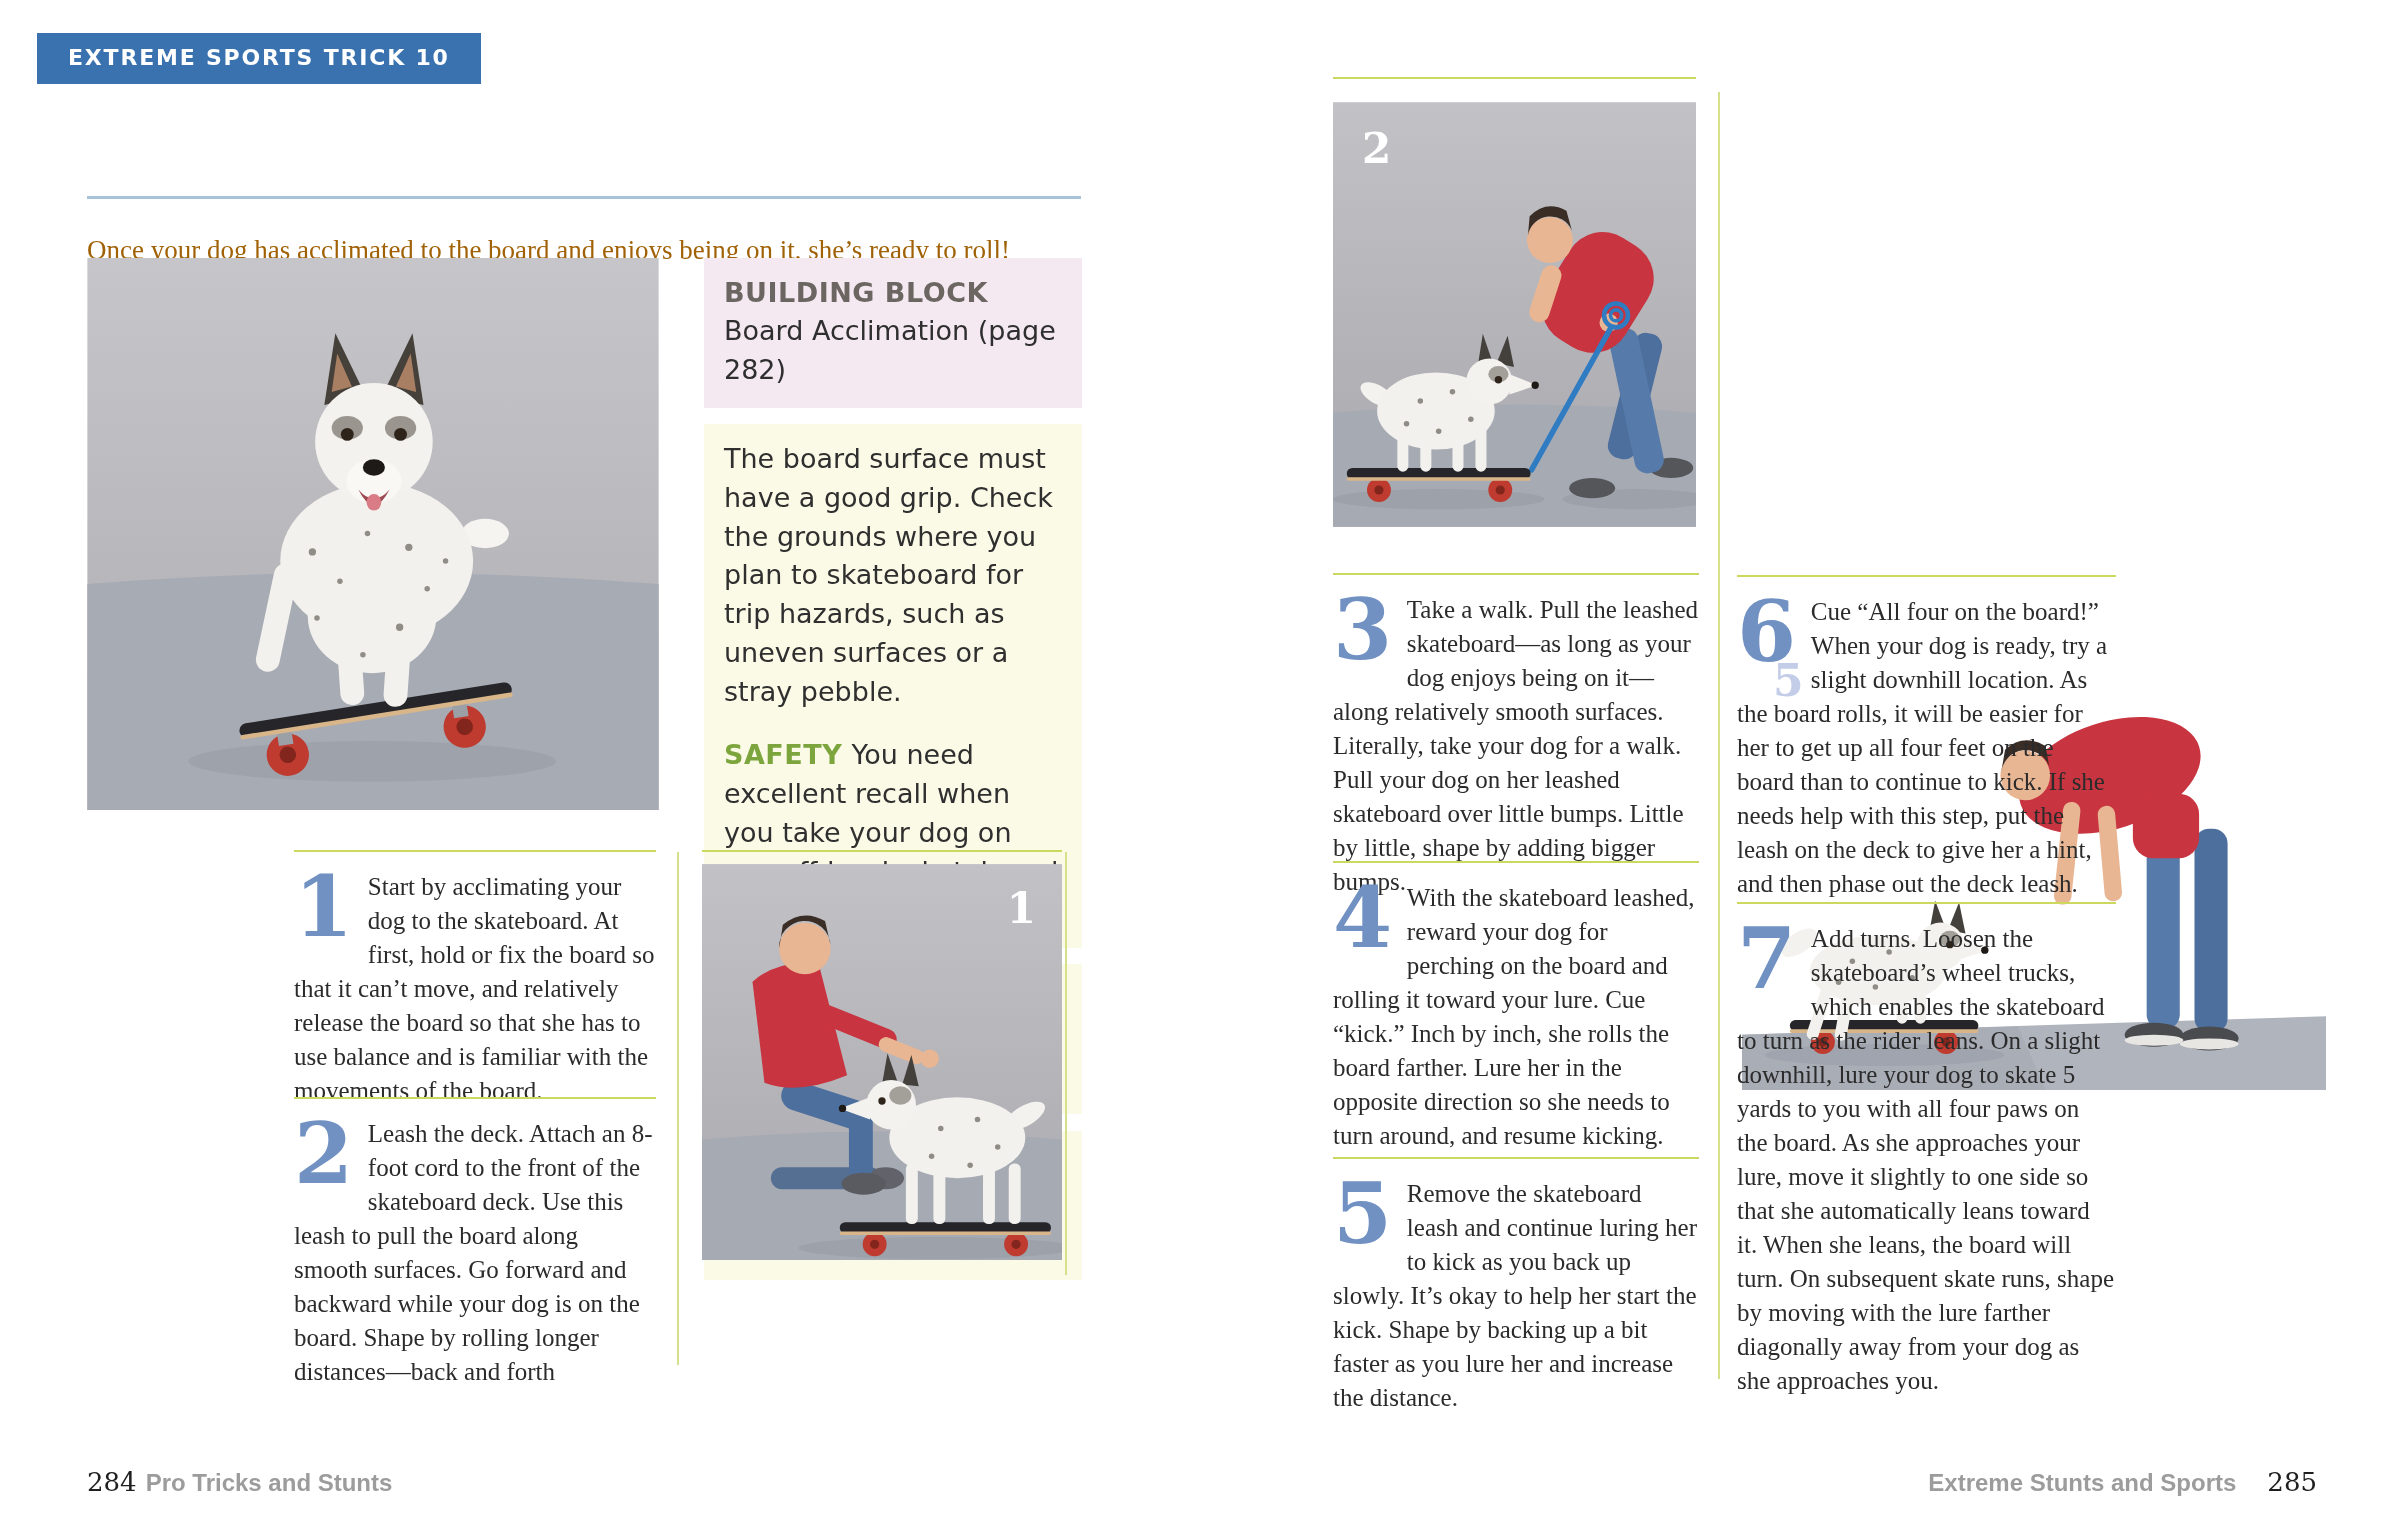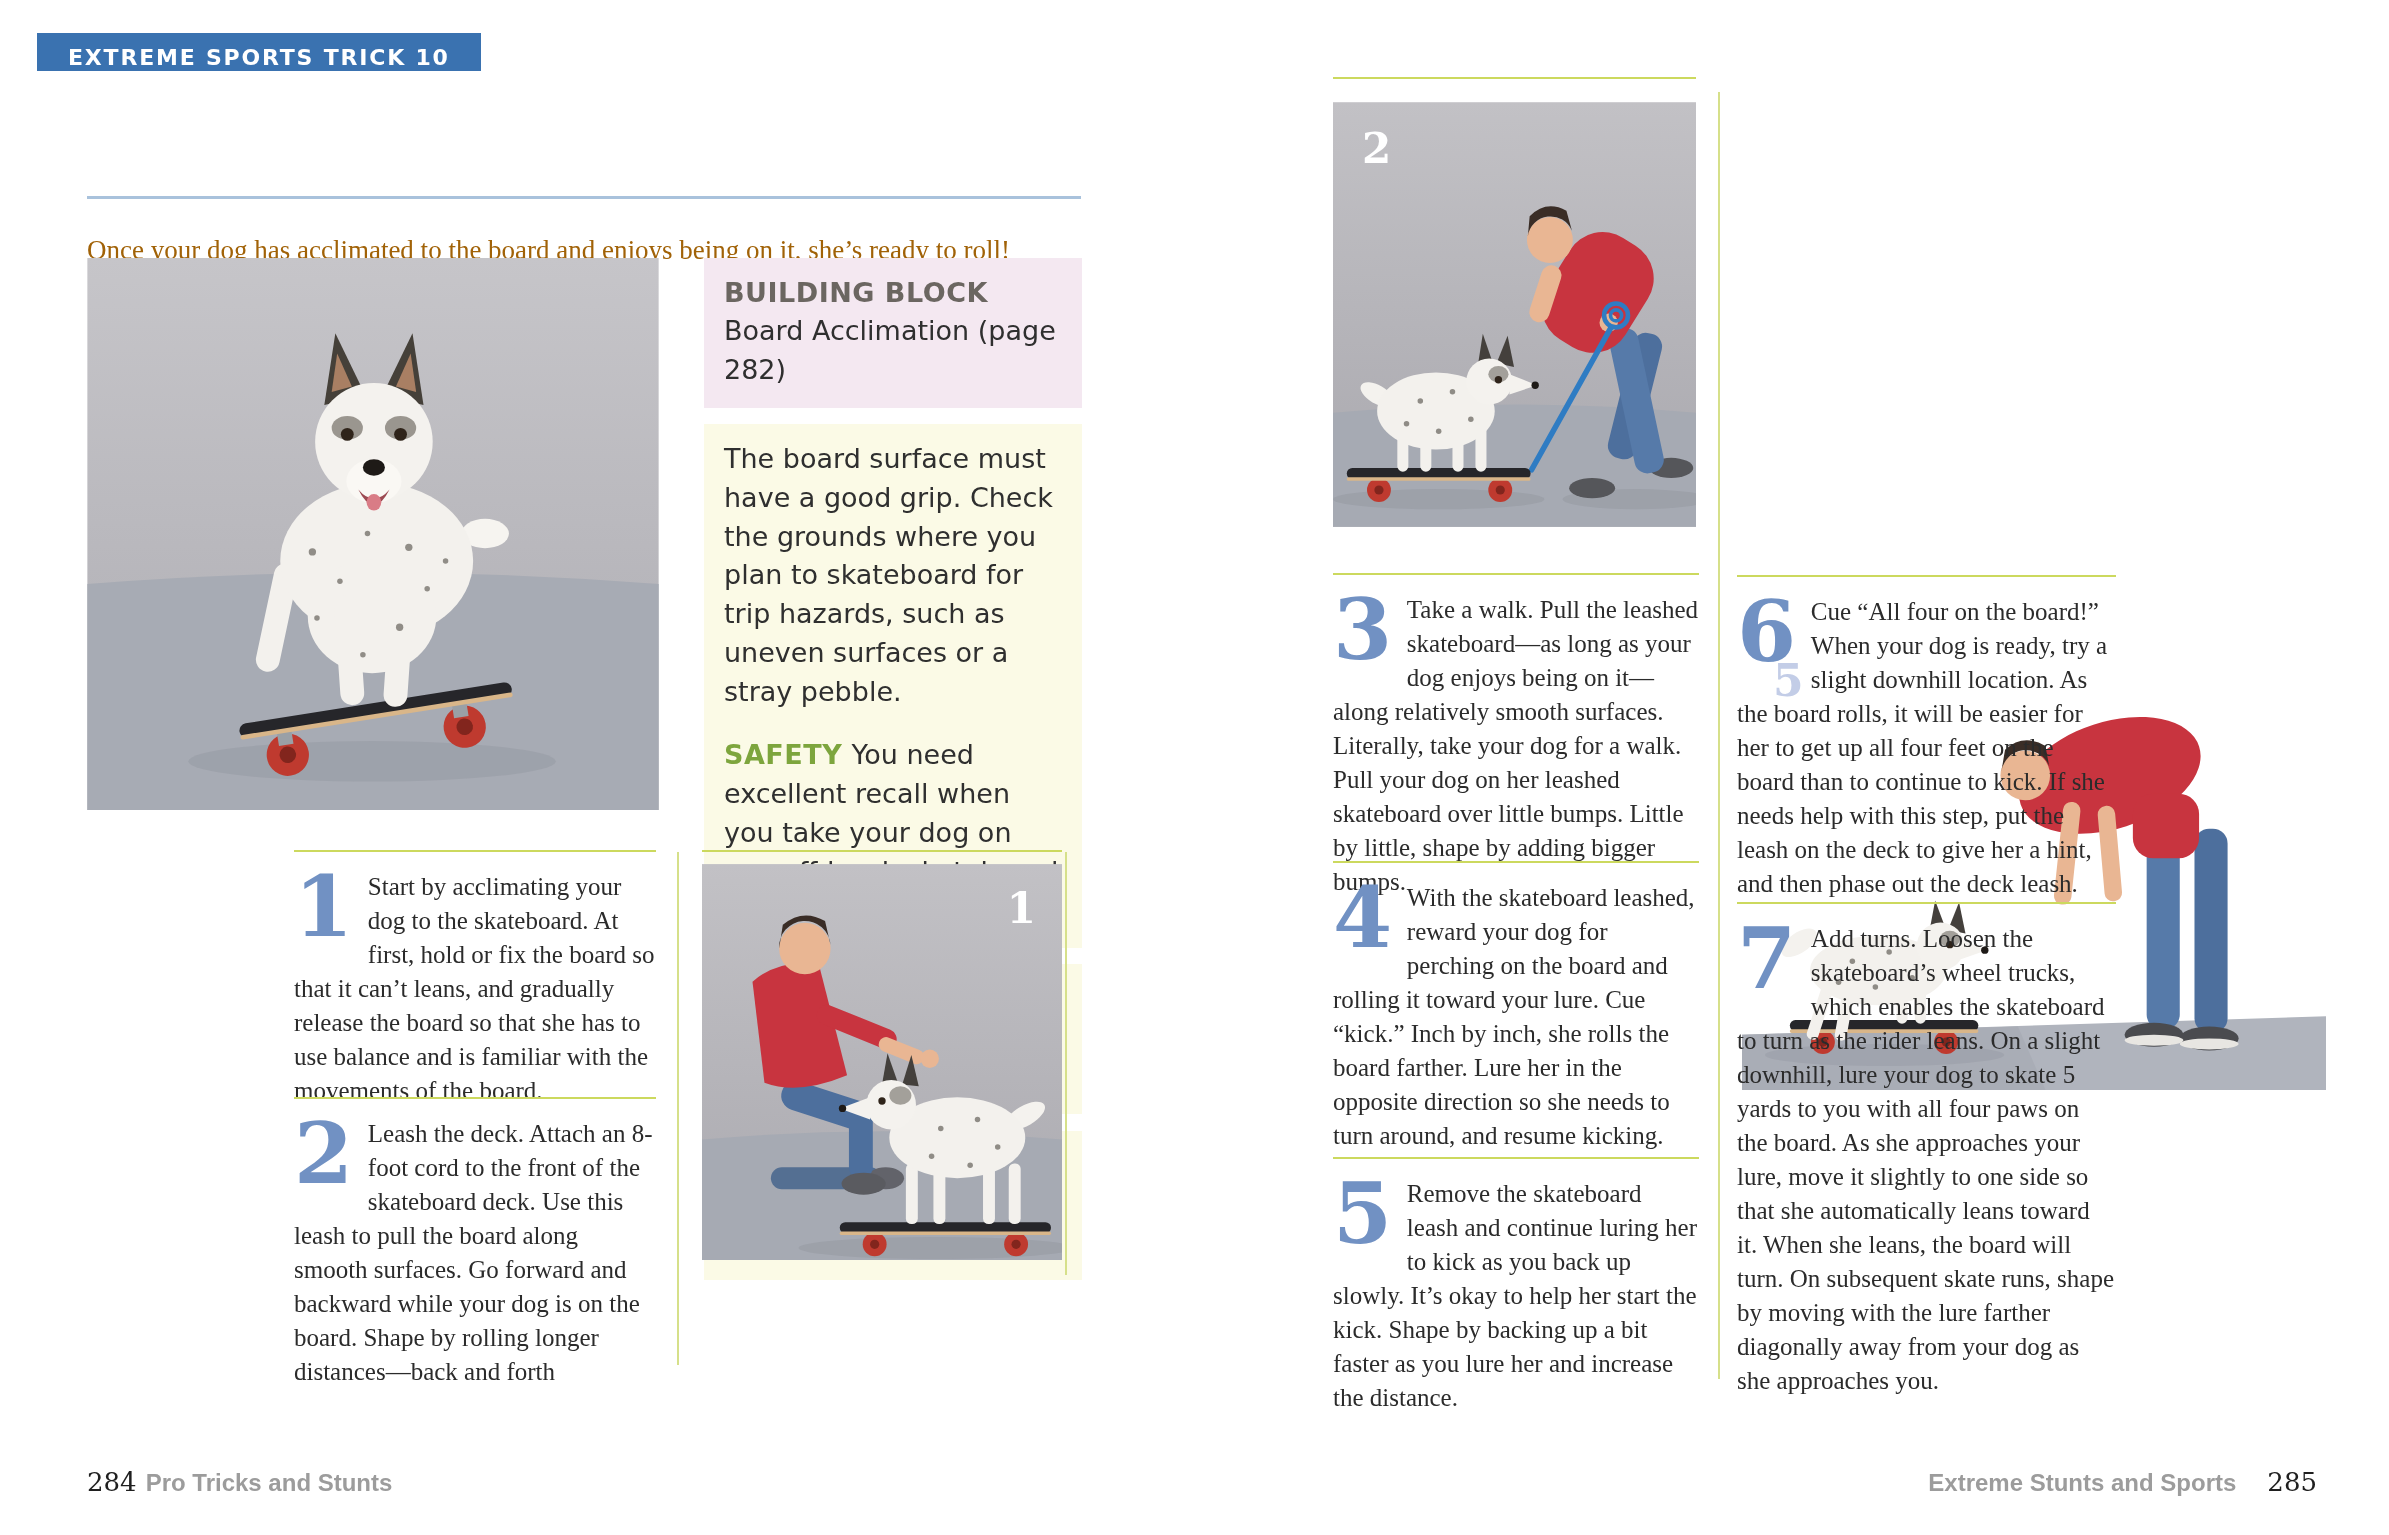--- a/index.html
+++ b/index.html
@@ -15,21 +15,21 @@
     --title-rule:#a9c2dc;
   }
   html,body{margin:0;padding:0;background:#ffffff;}
   .spread{position:relative;width:2389px;height:1536px;background:#fff;overflow:hidden;
           font-family:"Liberation Serif",serif;color:var(--ink);}
   .abs{position:absolute;}
 
   
   .badge{left:37px;top:33px;background:var(--accent-blue);color:#fff;
          font-family:"DejaVu Sans",sans-serif;font-weight:bold;font-size:22px;
-         letter-spacing:1.8px;padding:12px 31px 1px;}
+         letter-spacing:1.8px;padding:12px 31px 14px;}
   .title{left:85px;top:77px;color:var(--accent-blue);
          font-family:"DejaVu Serif",serif;font-weight:bold;font-size:70px;
          letter-spacing:-0.9px;line-height:1.1;}
   .title-rule{left:87px;top:196px;width:994px;height:2.8px;background:var(--title-rule);}
   .intro{left:87px;top:206px;width:1005px;font-size:27px;line-height:1.3;color:#a16207;}
 
   
   figure{margin:0;}
   .photo{position:relative;overflow:hidden;}
   .photo svg{display:block;width:100%;height:100%;}
@@ -163,21 +163,21 @@
     </div>
     <div class="box cue">
       <p><span class="lbl">VERBAL CUES</span><span>“Kick” and “all four on the board”</span></p>
     </div>
   </aside>
 
   <div class="abs vline vl1"></div>
   <div class="abs vline vl2"></div>
 
   <div class="abs step s1">
-    <p><span class="step-num">1</span><span>Start by acclimating your dog to the skateboard. At first, hold or fix the board so that it can’t leans, and gradually release the board so that she has to use balance and is familiar with the movements of the board.</span></p>
+    <p><span class="step-num">1</span><span>Start by acclimating your dog to the skateboard. At first, hold or fix the board so that it can’t move, and relatively release the board so that she has to use balance and is familiar with the movements of the board.</span></p>
   </div>
   <div class="abs step s2">
     <p><span class="step-num">2</span><span>Leash the deck. Attach an 8-foot cord to the front of the skateboard deck. Use this leash to pull the board along smooth surfaces. Go forward and backward while your dog is on the board. Shape by rolling longer distances—back and forth</span></p>
   </div>
 
   <div class="abs photo1-module">
     <figure class="photo">
       <svg viewBox="0 0 392 431">
         <defs>
           <linearGradient id="g2" x1="0" y1="0" x2="0" y2="1">

